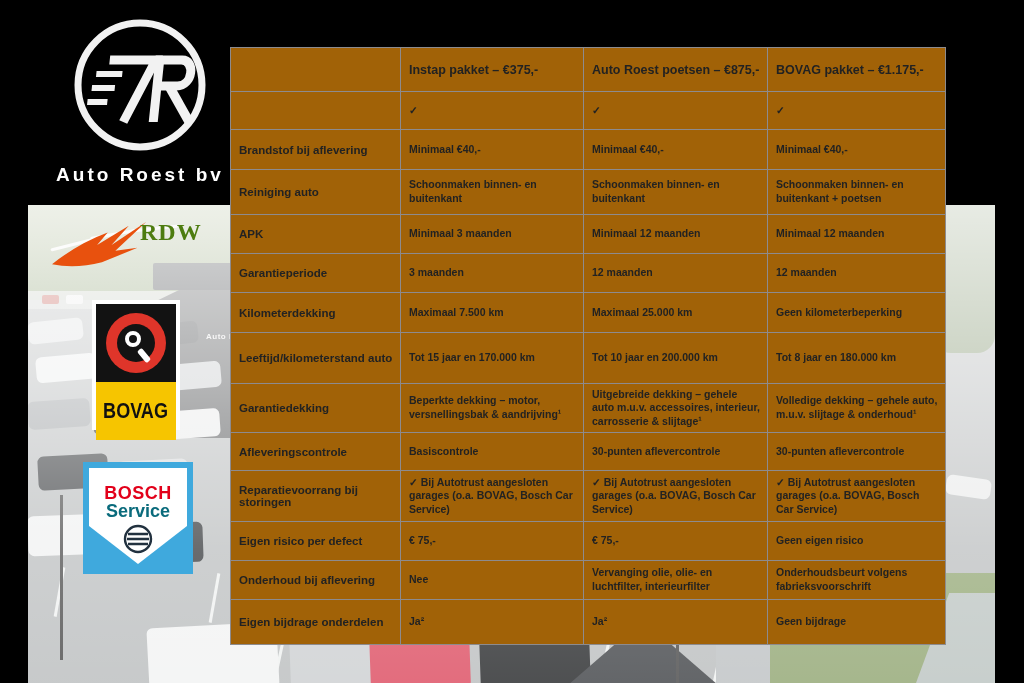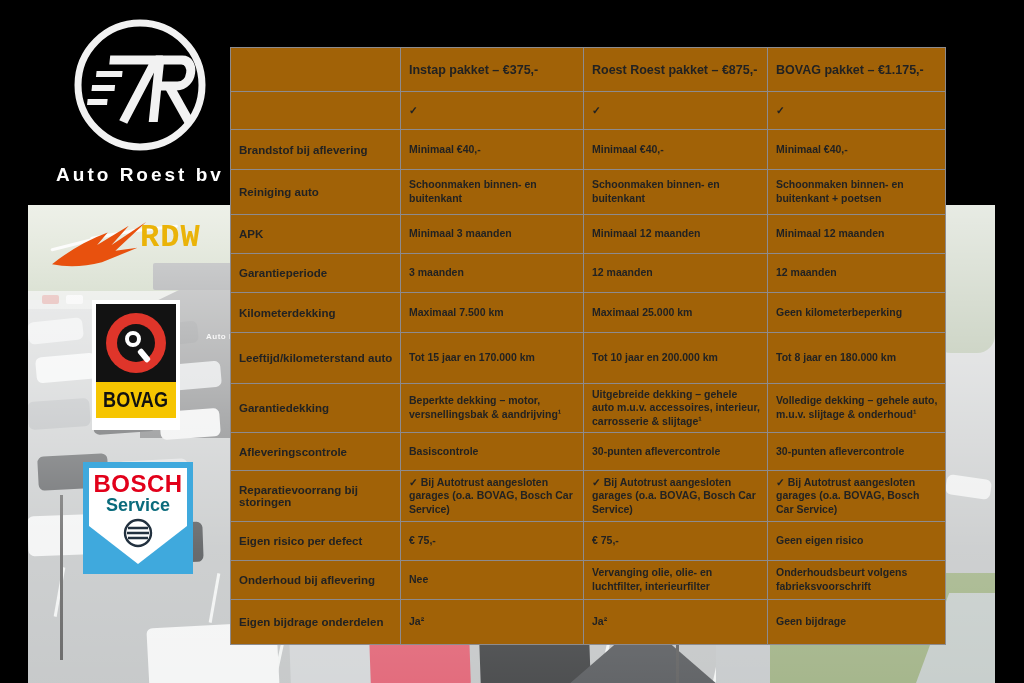--- a/index.html
+++ b/index.html
@@ -30,36 +30,36 @@
            clip-path:polygon(42% 0, 100% 0, 100% 100%, 0 100%); }
   .wash { left:0; top:0; width:967px; height:478px;
           background:linear-gradient(180deg, rgba(255,255,255,.82) 0%, rgba(255,255,255,.58) 38%,
                      rgba(255,255,255,.33) 72%, rgba(255,255,255,.24) 100%); }
   
   .brand { position:absolute; left:35px; top:0; width:210px; height:205px; z-index:4; text-align:center; }
   .brand svg { display:block; margin:10px auto 0; }
   .dealer-name { color:#fff; font-size:19px; font-weight:bold; letter-spacing:3px; margin-top:4px; white-space:nowrap; }
   .rdw { position:absolute; left:52px; top:213px; width:190px; height:58px; z-index:4; }
   .rdw svg { position:absolute; left:0; top:6px; }
-  .rdw-word { position:absolute; left:88px; top:6px; font-family:Liberation Mono, monospace;
-              font-weight:bold; font-size:32px; color:#eab308; letter-spacing:1px; }
+  .rdw-word { position:absolute; left:88px; top:6px; font-family:Liberation Serif, serif;
+              font-weight:bold; font-size:24px; color:#4d7c0f; letter-spacing:1px; }
   .bovag { position:absolute; left:92px; top:300px; width:88px; height:130px; background:#fff;
            padding:4px; z-index:4; }
   .bovag-black { position:relative; width:80px; height:78px; background:#121212; }
-  .bovag-yellow { width:80px; height:36px; background:#f6c500; display:flex; align-items:center; justify-content:flex-start; }
+  .bovag-yellow { width:80px; height:58px; background:#f6c500; display:flex; align-items:center; justify-content:flex-start; }
   .bovag-word { font-size:22px; font-weight:bold; color:#111; transform:scaleX(.82); letter-spacing:0; }
   .disc { position:absolute; left:10px; top:9px; width:60px; height:60px; border-radius:50%; background:#df352a; }
   .disc-inner { position:absolute; left:11px; top:11px; width:38px; height:38px; border-radius:50%; background:#131313; }
   .lens { position:absolute; left:8px; top:7px; width:16px; height:16px; border:4px solid #fff; border-radius:50%; }
   .lens-stem { position:absolute; left:24px; top:24px; width:6px; height:15px; background:#fff; transform:rotate(-40deg); border-radius:2px; }
   .bosch { position:absolute; left:83px; top:462px; width:110px; height:112px; background:#3fa9dd; z-index:4; }
   .bosch-shield { position:absolute; left:6px; top:6px; width:98px; height:100px; background:#fff;
                   clip-path:polygon(0 0, 100% 0, 100% 58%, 50% 96%, 0 58%);
                   display:flex; flex-direction:column; align-items:center; }
-  .bosch-word { color:#e2001a; font-weight:bold; font-size:24px; letter-spacing:.5px; margin-top:4px; line-height:1; }
+  .bosch-word { color:#e2001a; font-weight:bold; font-size:18px; letter-spacing:.5px; margin-top:16px; line-height:1; }
   .service-word { color:#0a6b7c; font-weight:bold; font-size:18px; line-height:1.1; }
   
   table.cmp { position:absolute; left:230px; top:47px; width:715px; z-index:6;
               border-collapse:collapse; table-layout:fixed; background:#a16207;
               border:1px solid #ef4444; }
   .cmp th, .cmp td { border:1px solid #8d8b8e; padding:2px 6px 2px 8px; text-align:left;
                      vertical-align:middle; color:#222; font-weight:bold; }
   .cmp thead th { font-size:12.5px; height:44px; }
   .cmp tbody th { font-size:11.5px; }
   .cmp tbody td { font-size:10.5px; line-height:1.3; }
@@ -191,21 +191,21 @@
     <colgroup>
         <col style="width:170px">
         <col style="width:183px">
         <col style="width:184px">
         <col style="width:178px">
       </colgroup>
     <thead>
         <tr>
           <th></th>
           <th>Instap pakket – €375,-</th>
-          <th>Roest Roest pakket – €875,-</th>
+          <th>Auto Roest poetsen – €875,-</th>
           <th>BOVAG pakket – €1.175,-</th>
         </tr>
       </thead>
     <tbody>
         <tr>
           <th></th>
           <td>✓</td>
           <td>✓</td>
           <td>✓</td>
         </tr>

